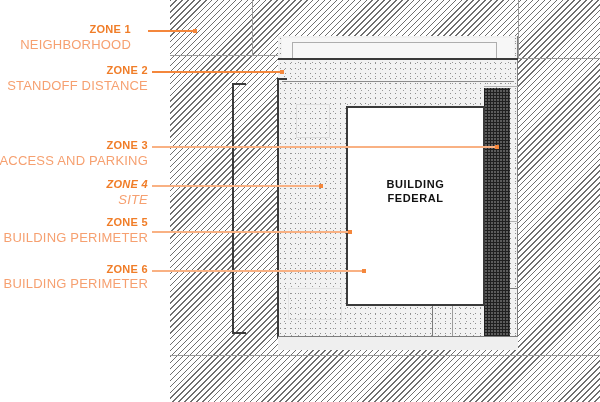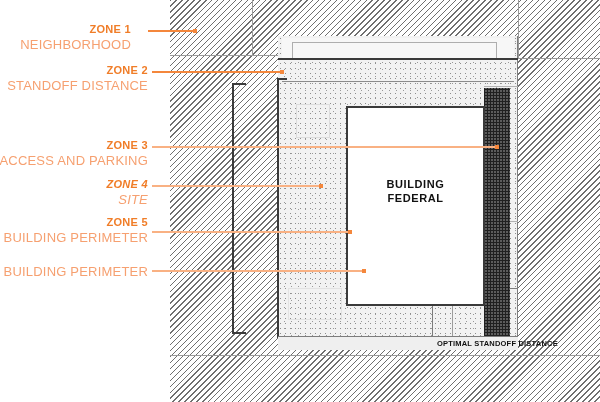--- a/index.html
+++ b/index.html
@@ -106,21 +106,20 @@
 
   <div class="edge-thin" style="left:296px;top:104px;width:32px;height:32px;background:transparent;border:1px solid #dcdcdc;"></div>
   <div class="edge-thin" style="left:288px;top:288px;width:52px;height:30px;background:transparent;border:1px solid #e2e2e2;"></div>
 
   <div class="bldg-label" style="left:347px;top:178px;width:137px;">
     <div>BUILDING</div>
     <div>FEDERAL</div>
   </div>
 
   <div class="layer" style="left:278px;top:337px;width:240px;height:13px;background:#efefef;"></div>
-  <div class="standoff-label" style="left:437px;top:339px;">OPTIMAL STANDOFF DISTANCE</div>
 
   <div class="leader" style="left:148px;top:30px;width:47px;background:#F4873C;"></div>
   <div class="leader-dot" style="left:193px;top:29px;background:#F4873C;"></div>
 
   <div class="leader" style="left:152px;top:71px;width:130px;background:#F4873C;"></div>
   <div class="leader-dot" style="left:280px;top:70px;background:#F4873C;"></div>
 
   <div class="leader" style="left:152px;top:146px;width:345px;background:#F9B183;"></div>
   <div class="leader-dot" style="left:495px;top:145px;background:#F4873C;"></div>
 
@@ -152,16 +151,17 @@
     <div class="zone-title" style="color:#F07D28;">ZONE 4</div>
     <div class="zone-sub" style="color:#F6A070;margin-top:2px;">SITE</div>
   </div>
 
   <div class="legend-block" style="top:217px;right:452px;">
     <div class="zone-title" style="color:#F07D28;">ZONE 5</div>
     <div class="zone-sub" style="color:#F6A070;margin-top:2px;">BUILDING PERIMETER</div>
   </div>
 
   <div class="legend-block" style="top:264px;right:452px;">
+    <div class="zone-title" style="color:#F07D28;">ZONE 6</div>
     <div class="zone-sub" style="color:#F6A070;margin-top:1px;">BUILDING PERIMETER</div>
   </div>
 
 </div>
 
 </body></html>

